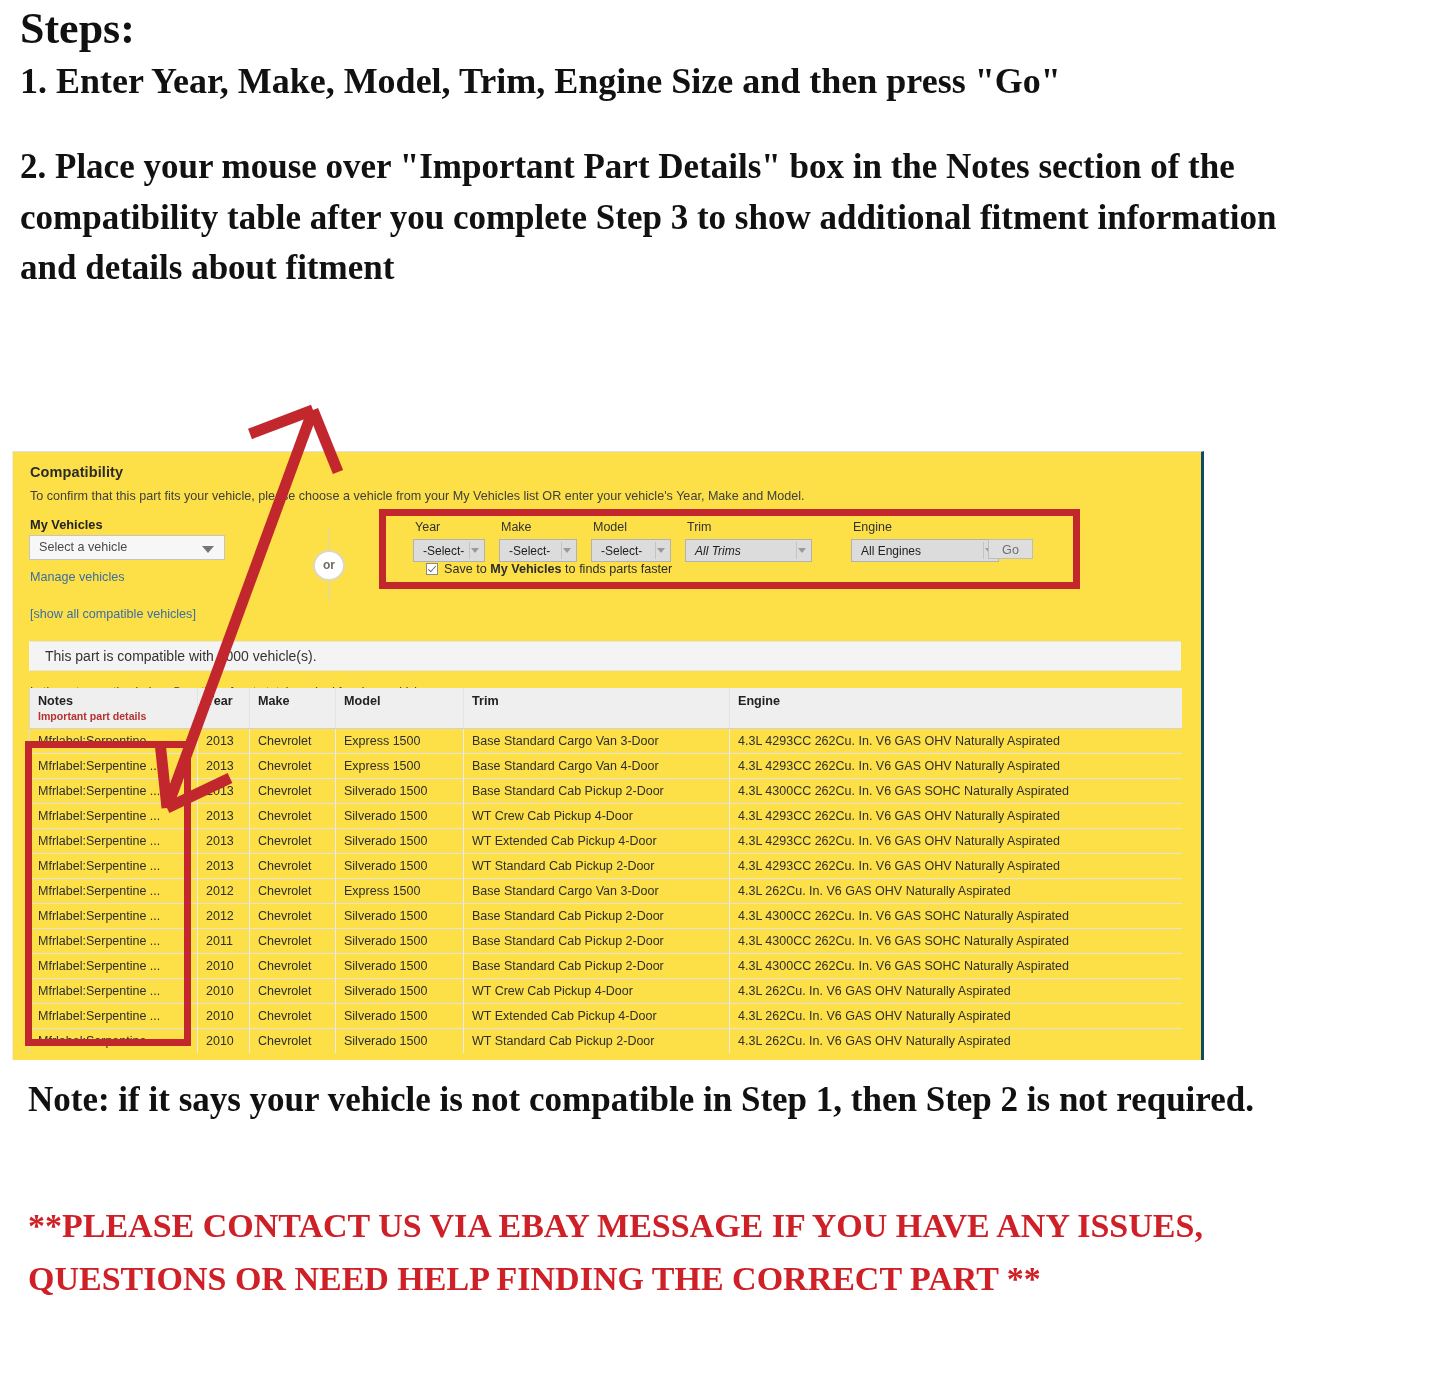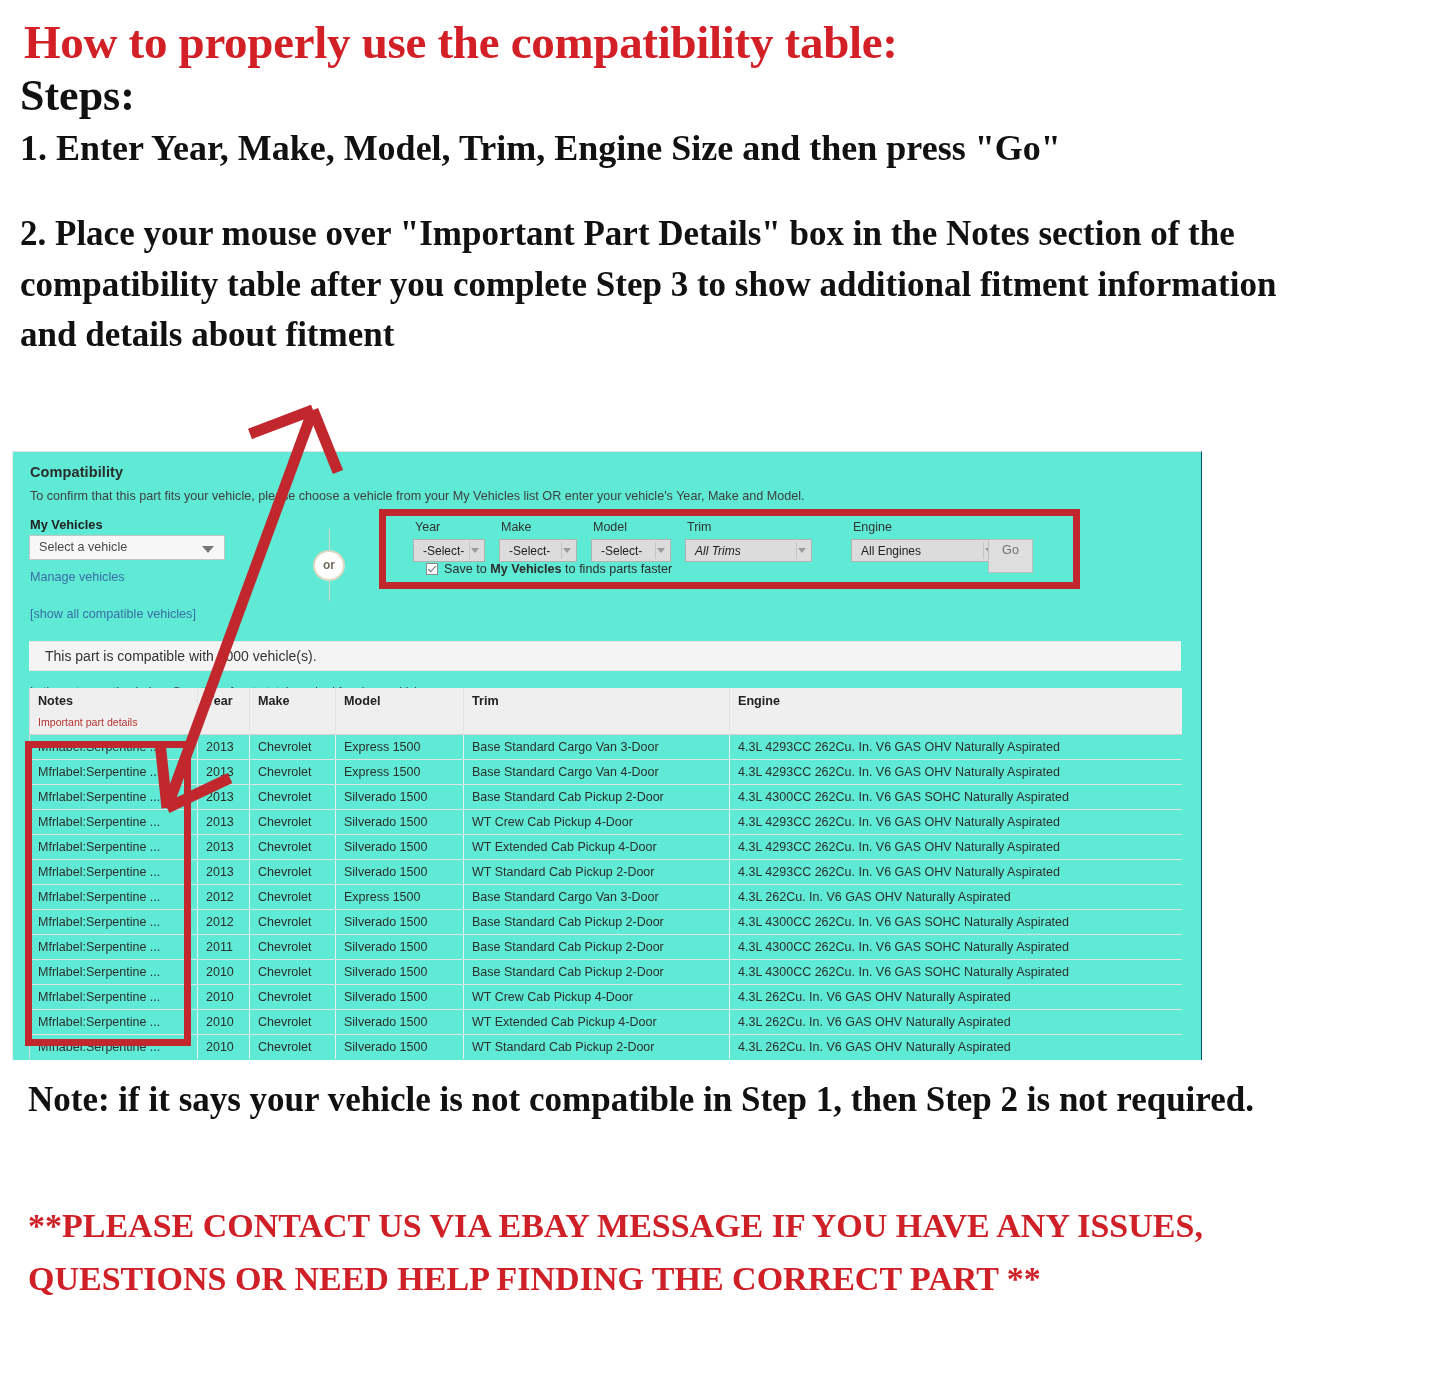--- a/index.html
+++ b/index.html
@@ -57,24 +57,24 @@
     padding: 42px 120px 0 20px;
   }
 
   
   .compat-panel {
     position: absolute;
     left: 12px;
     top: 451px;
     width: 1188px;
     height: 608px;
-    background: #5eead4;
+    background: #fde047;
     border-top: 1px solid #e0e0e0;
     border-left: 1px solid #ededed;
-    border-right: 1px solid #0c4a6e;
+    border-right: 3px solid #0c4a6e;
     overflow: hidden;
   }
   .compat-title {
     position: absolute;
     left: 17px; top: 12px;
     font-size: 14.5px;
     font-weight: bold;
     color: #2b2b2b;
     letter-spacing: 0.1px;
   }
@@ -200,21 +200,21 @@
     position: absolute;
     right: 14px; top: 2px;
     bottom: 2px;
     width: 1px;
     background: #c4c4c4;
   }
 
   .go-button {
     position: absolute;
     left: 975px; top: 87px;
-    width: 45px; height: 34px;
+    width: 45px; height: 20px;
     border: 1px solid #bdbdbd;
     background: #dedede;
     box-sizing: border-box;
     text-align: center;
     font-size: 12.6px;
     color: #6f6f6f;
     line-height: 21px;
     cursor: pointer;
   }
 
@@ -287,22 +287,22 @@
     border-bottom: 1px solid #d2d2d2;
     border-left: 1px solid #e4e4e4;
     vertical-align: top;
     height: 26px;
   }
   .fit-table th:first-child { border-left: 1px solid #d8d8d8; }
   .fit-table th .sub-red {
     display: block;
     font-size: 10.6px;
     color: #b5332f;
-    font-weight: normal;
-    margin-top: 8px;
+    font-weight: bold;
+    margin-top: 2px;
   }
   .fit-table td {
     font-size: 12.5px;
     color: #2e2e2e;
     padding: 5px 0 5px 8px;
     border-bottom: 1px solid #e2e2e2;
     border-left: 1px solid #ececec;
     height: 14px;
     white-space: nowrap;
     overflow: hidden;
@@ -353,21 +353,20 @@
     font-weight: bold;
     color: #cf2027;
     font-size: 34px;
     line-height: 1.55;
   }
 </style>
 </head>
 <body>
 
 <div class="instructions">
-  <div class="heading-red">How to properly use the compatibility table:</div>
   <div class="heading-black">Steps:</div>
   <div class="step-line">1. Enter Year, Make, Model, Trim, Engine Size and then press "Go"</div>
   <div class="step-two">2. Place your mouse over "Important Part Details" box in the Notes section of the compatibility table after you complete Step 3 to show additional fitment information and details about fitment</div>
 </div>
 
 <div class="compat-panel">
 
   <div class="compat-title">Compatibility</div>
   <div class="compat-sub">To confirm that this part fits your vehicle, please choose a vehicle from your My Vehicles list OR enter your vehicle's Year, Make and Model.</div>
 

